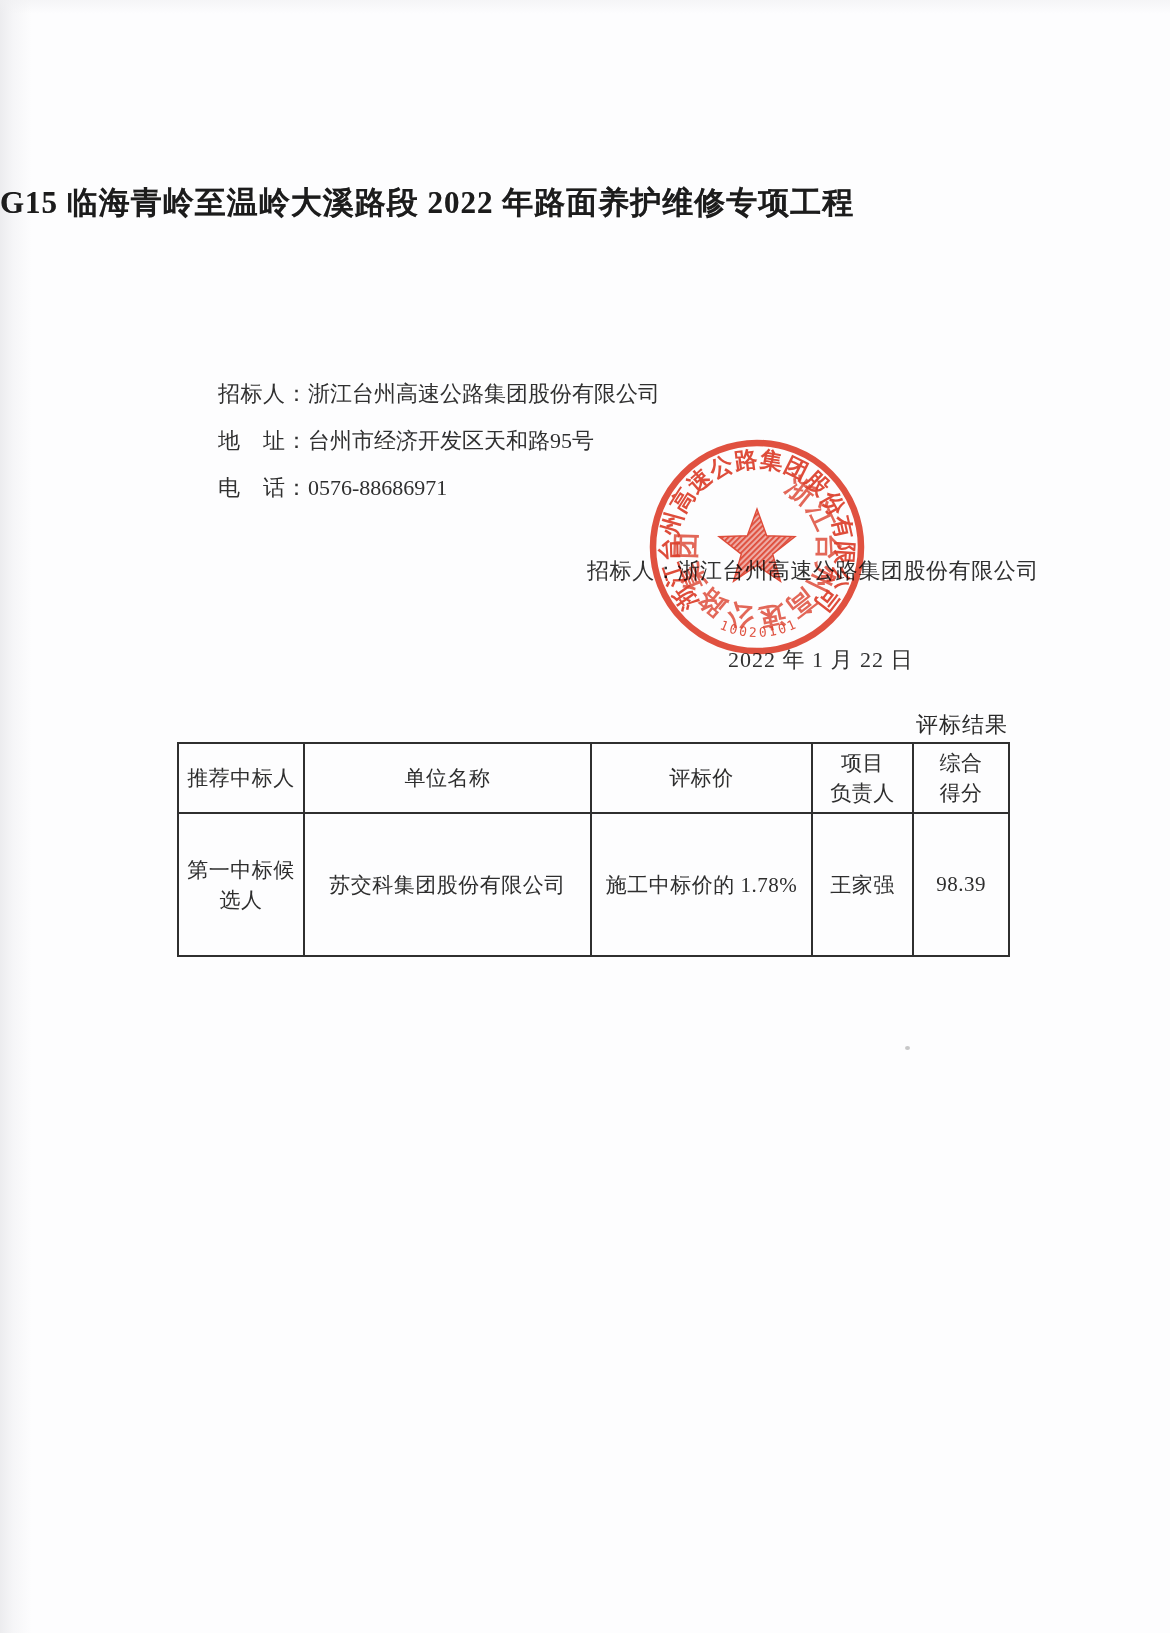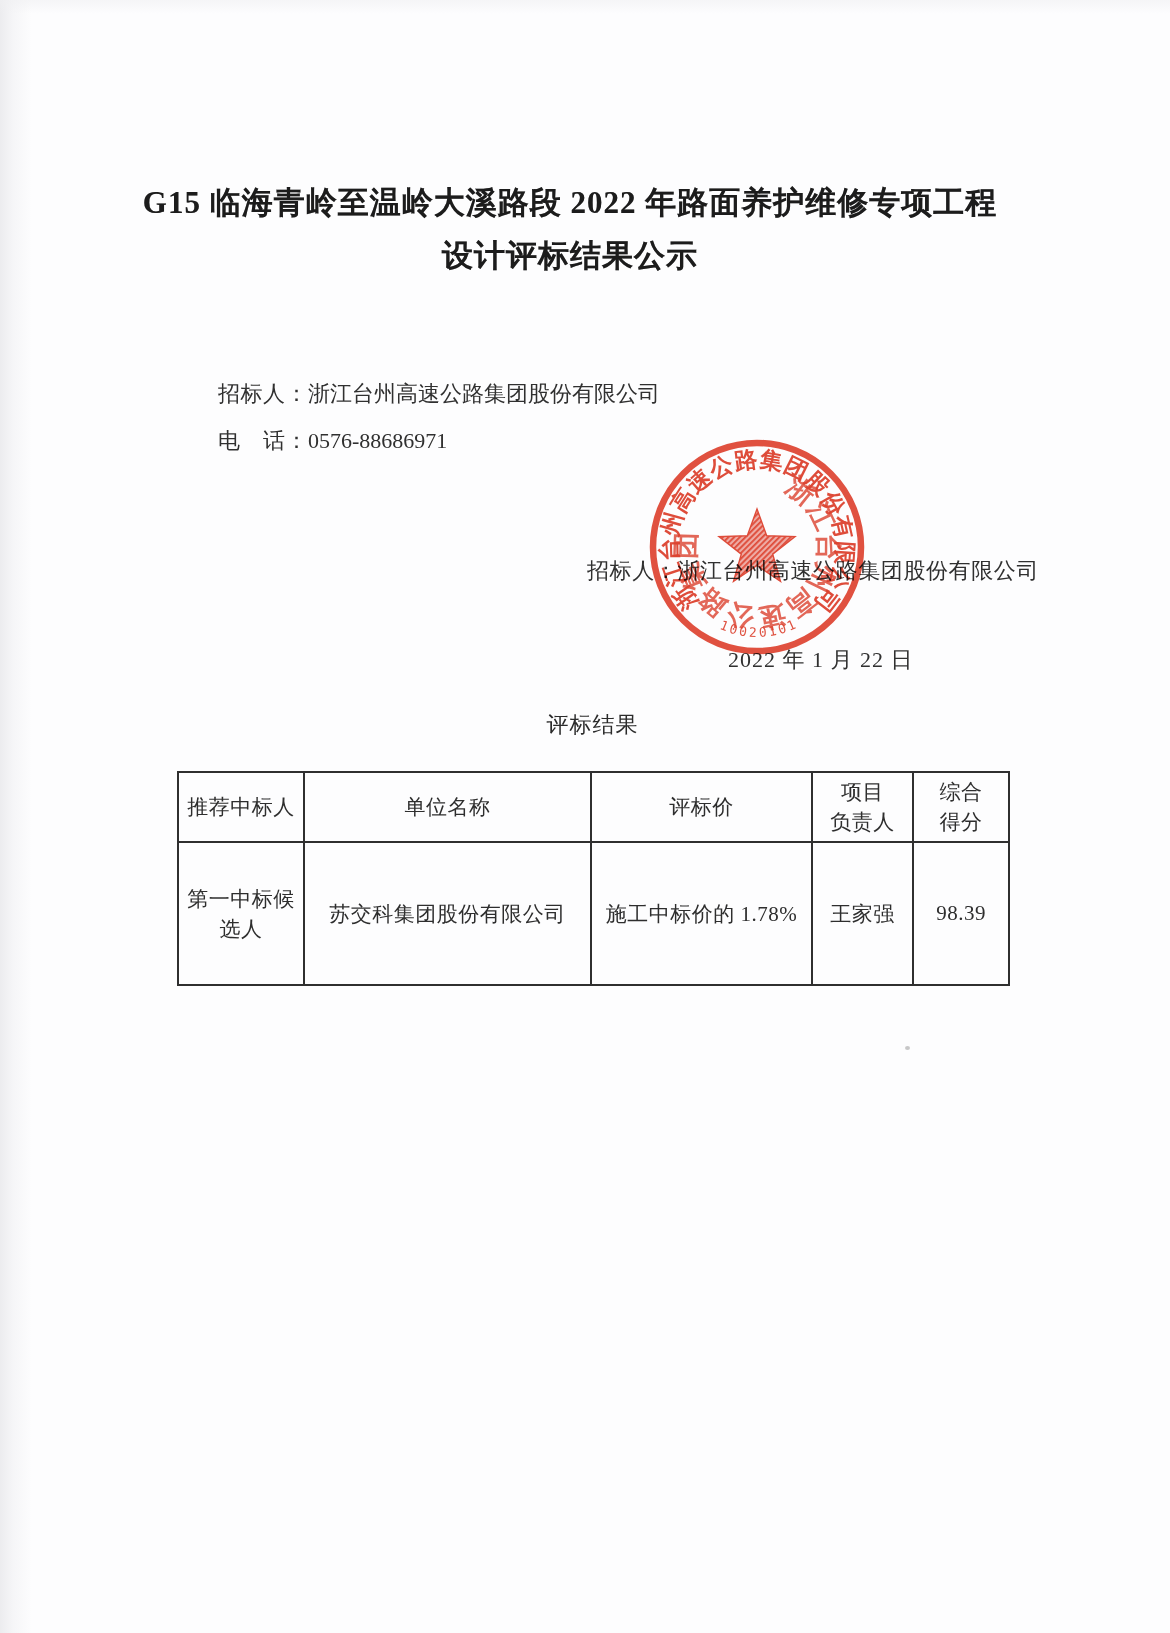--- a/index.html
+++ b/index.html
@@ -19,21 +19,21 @@
   }
   .scan-edge-top{
     position:absolute;left:0;top:0;width:100%;height:14px;
     background:linear-gradient(180deg,#f0f0f2 0%,rgba(253,253,254,0) 100%);
     opacity:.6;
   }
   .speck{position:absolute;background:#9b9b9b;border-radius:50%;opacity:.55;}
 
   .doc-title{
     position:absolute;left:0;top:176px;width:1140px;
-    text-align:center;font-weight:700;color:#1c1c1c;
+    font-weight:700;color:#1c1c1c;
     font-size:31px;line-height:53px;letter-spacing:1px;
     text-shadow:0 0 .6px rgba(20,20,20,.5);
   }
   .body-paragraph{
     position:absolute;left:132px;top:286px;width:908px;
     font-size:22px;line-height:41px;text-align:justify;
     text-indent:72px;letter-spacing:.6px;
   }
   .info-rows{
     position:absolute;left:218px;top:370px;
@@ -48,22 +48,22 @@
   .signature-date{
     position:absolute;left:728px;top:645px;
     font-size:22px;letter-spacing:1px;white-space:nowrap;z-index:2;
   }
   .stamp{
     position:absolute;left:641px;top:431px;width:232px;height:232px;
     z-index:3;mix-blend-mode:multiply;opacity:.96;
   }
   .table-wrap{position:absolute;left:177px;top:712px;width:831px;}
   .table-caption{
-    text-align:center;font-size:22px;line-height:26px;
-    margin:0 0 33px 0;letter-spacing:1px;color:#2b2b2b;
+    text-align:right;font-size:22px;line-height:26px;
+    margin:0 0 4px 0;letter-spacing:1px;color:#2b2b2b;
   }
   table.results{
     width:100%;border-collapse:collapse;table-layout:fixed;
     font-size:21px;color:#2e2e2e;
   }
   table.results th,table.results td{
     border:2px solid #2f2f2f;
     text-align:center;vertical-align:middle;
     padding:4px 6px;font-weight:400;
     letter-spacing:.5px;
@@ -75,27 +75,29 @@
 </head>
 <body>
 
 <div class="page">
 
   <div class="scan-edge-left"></div>
   <div class="scan-edge-top"></div>
 
   <div class="doc-title">
     <div>G15 临海青岭至温岭大溪路段 2022 年路面养护维修专项工程</div>
-    <div>设计评标结果公示</div>
   </div>
 
 
   <div class="info-rows">
     <div class="info-row">
       <span class="info-label">招标人：</span><span>浙江台州高速公路集团股份有限公司</span>
+    </div>
+    <div class="info-row">
+      <span class="info-label">地　址：</span><span>台州市经济开发区天和路95号</span>
     </div>
     <div class="info-row">
       <span class="info-label">电　话：</span><span>0576-88686971</span>
     </div>
   </div>
 
   <div class="signature-line">招标人：浙江台州高速公路集团股份有限公司</div>
   <div class="signature-date">2022 年 1 月 22 日</div>
 
   <svg class="stamp" viewBox="0 0 232 232">

